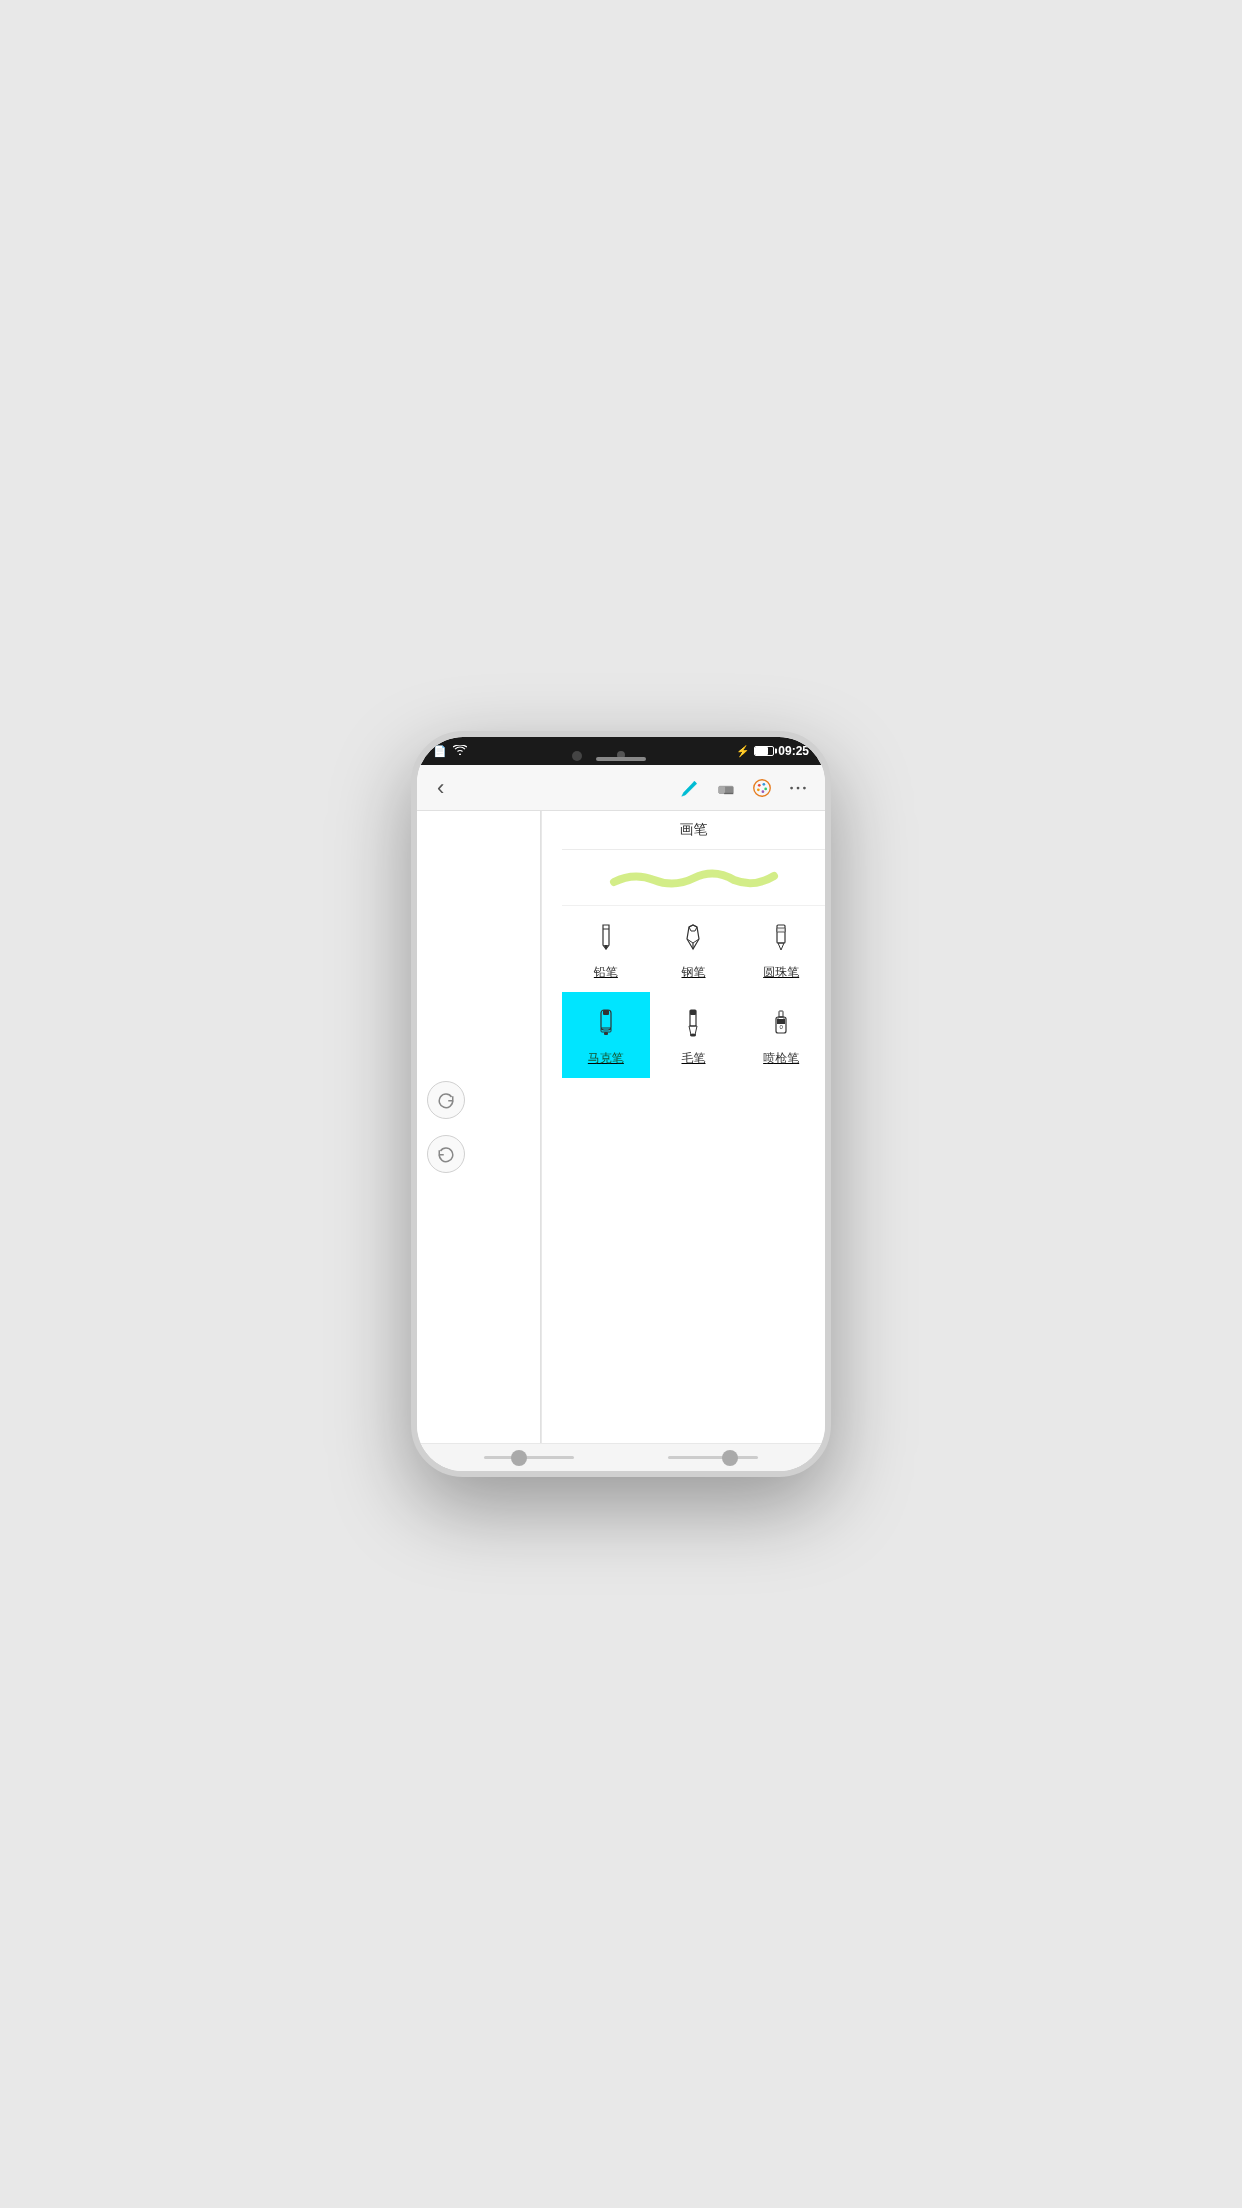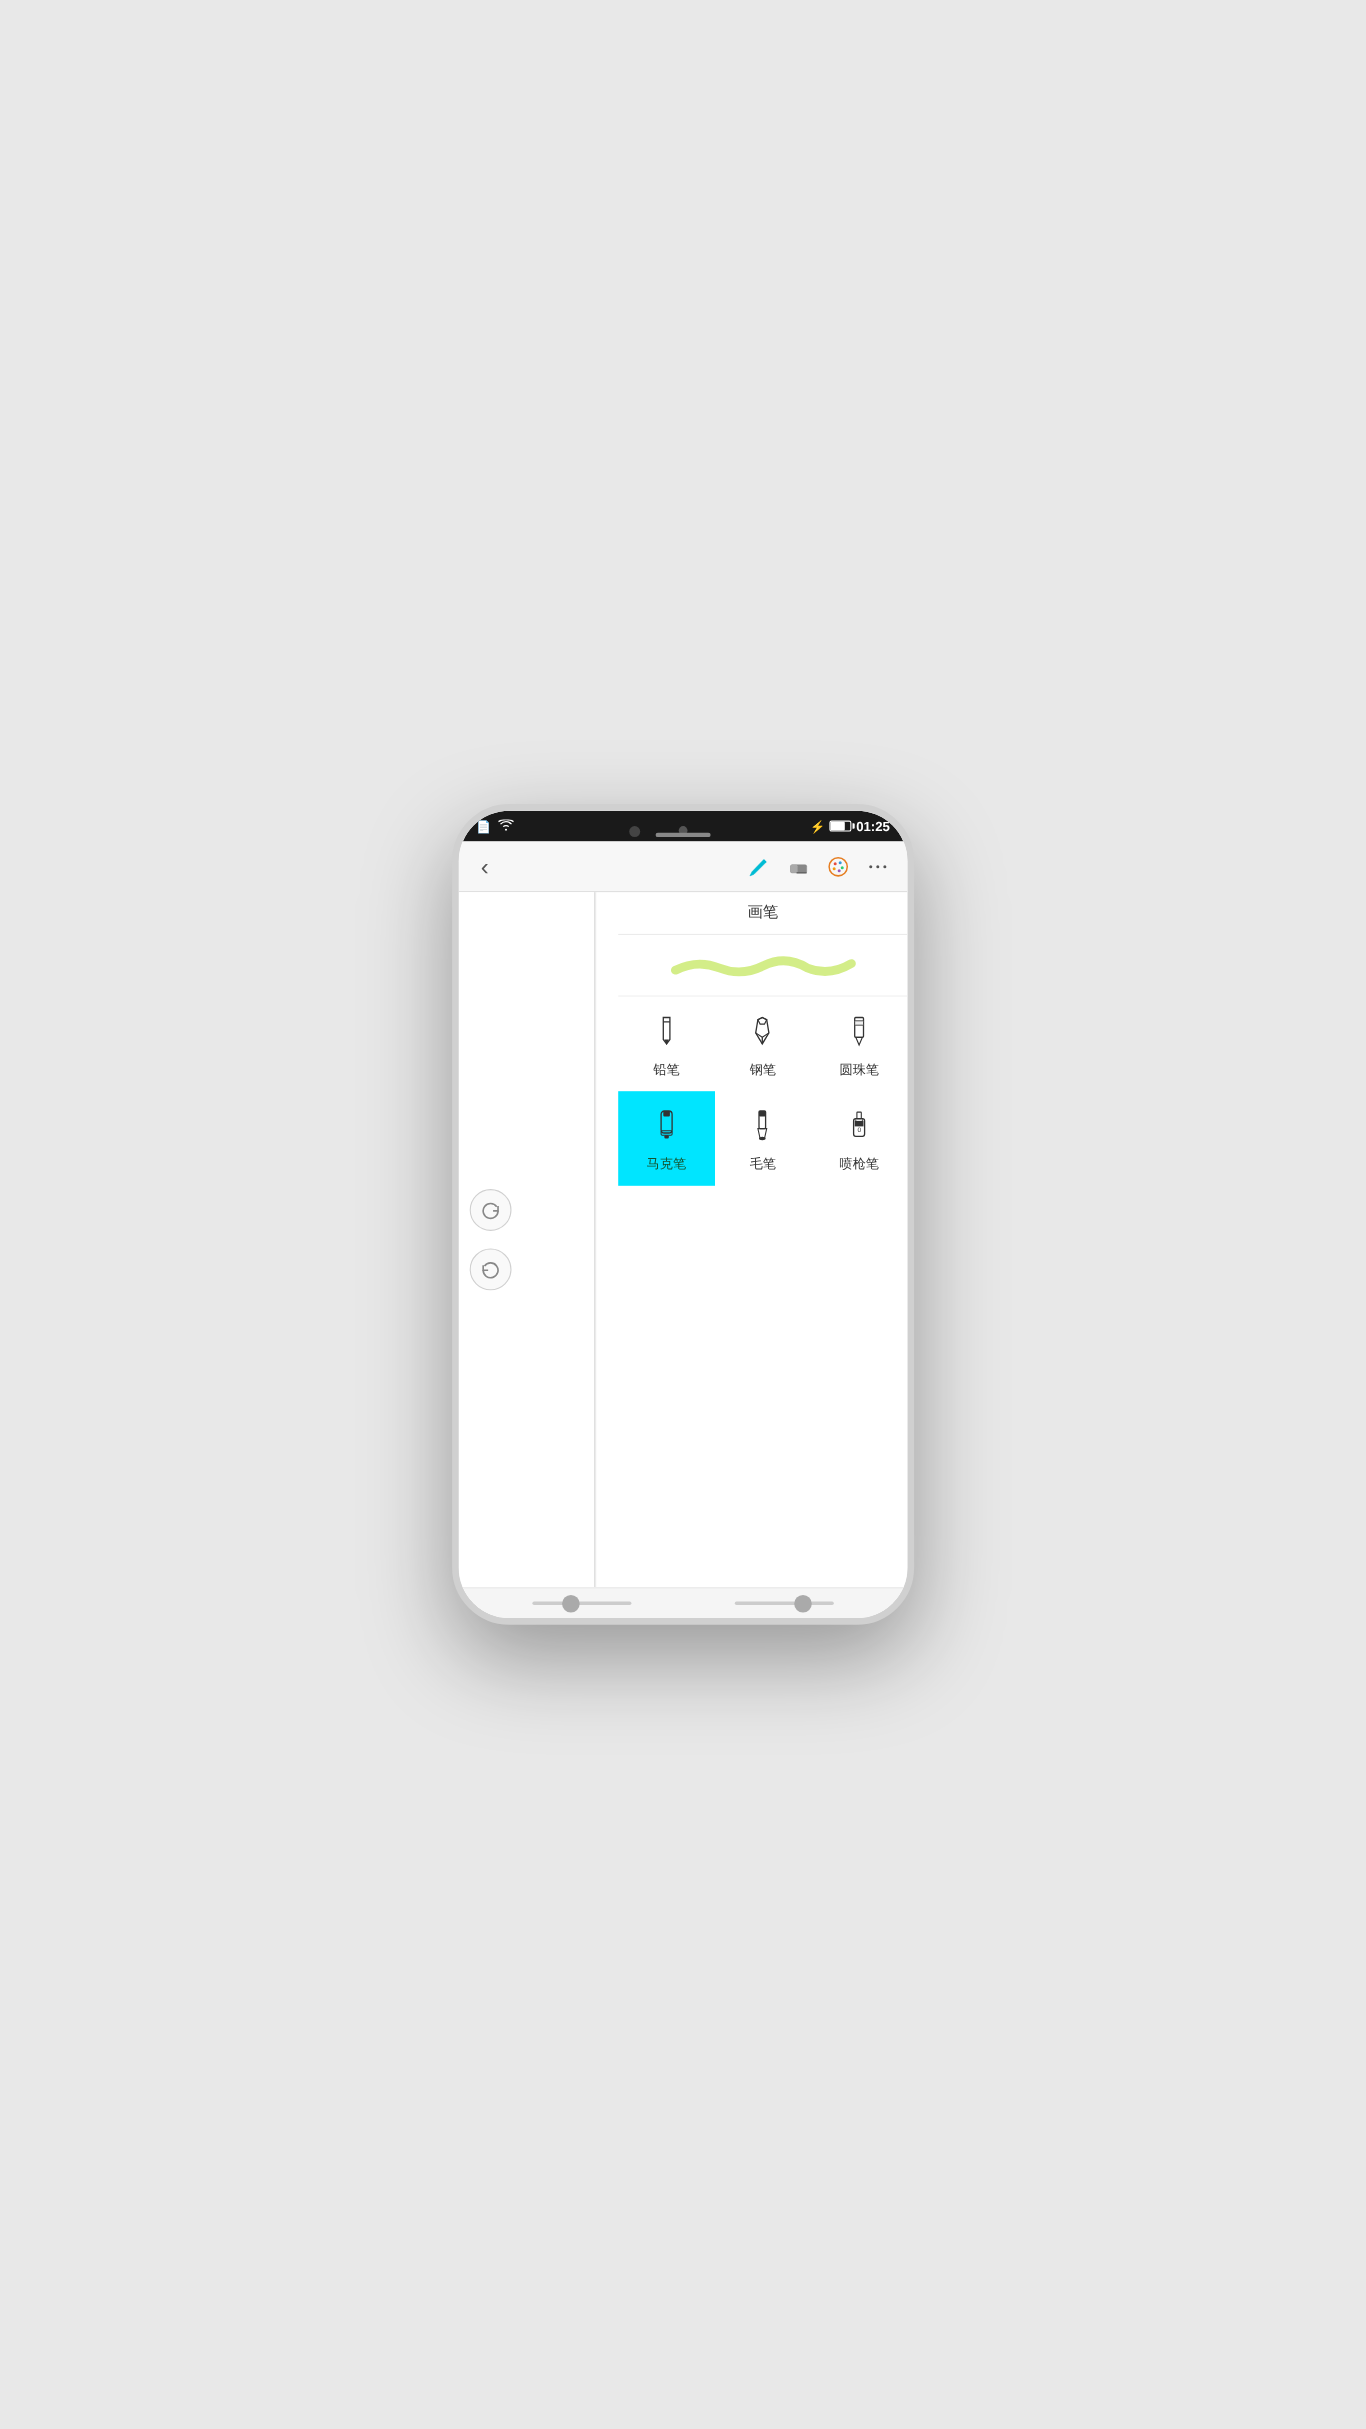--- a/index.html
+++ b/index.html
@@ -242,20 +242,21 @@
       width: 180px;
       height: 28px;
     }
 
     
     .brush-grid {
       display: grid;
       grid-template-columns: repeat(3, 1fr);
       gap: 0;
       padding: 0;
+      text-decoration: underline;
     }
     .brush-item {
       display: flex;
       flex-direction: column;
       align-items: center;
       justify-content: center;
       padding: 14px 8px 10px;
       cursor: pointer;
       border: 1px solid transparent;
     }
@@ -344,21 +345,21 @@
             <path d="M2 4.2C3.3 2.9 5 2 7 2s3.7.9 5 2.2" stroke="white" stroke-width="1.2" fill="none"></path>
             <path d="M0 2C1.8.7 4.3 0 7 0s5.2.7 7 2" stroke="white" stroke-width="1.2" fill="none"></path>
           </svg>
         </span>
       </div>
       <div class="status-right">
         <span style="font-size:11px;">⚡</span>
         <div class="battery-icon">
           <div class="battery-fill"></div>
         </div>
-        <span>01:25</span>
+        <span>09:25</span>
       </div>
     </div>
 
     <div class="app-content">
 
       <div class="toolbar">
         <span class="toolbar-back">‹</span>
         <div class="toolbar-icons">
 
           <div class="toolbar-icon">

